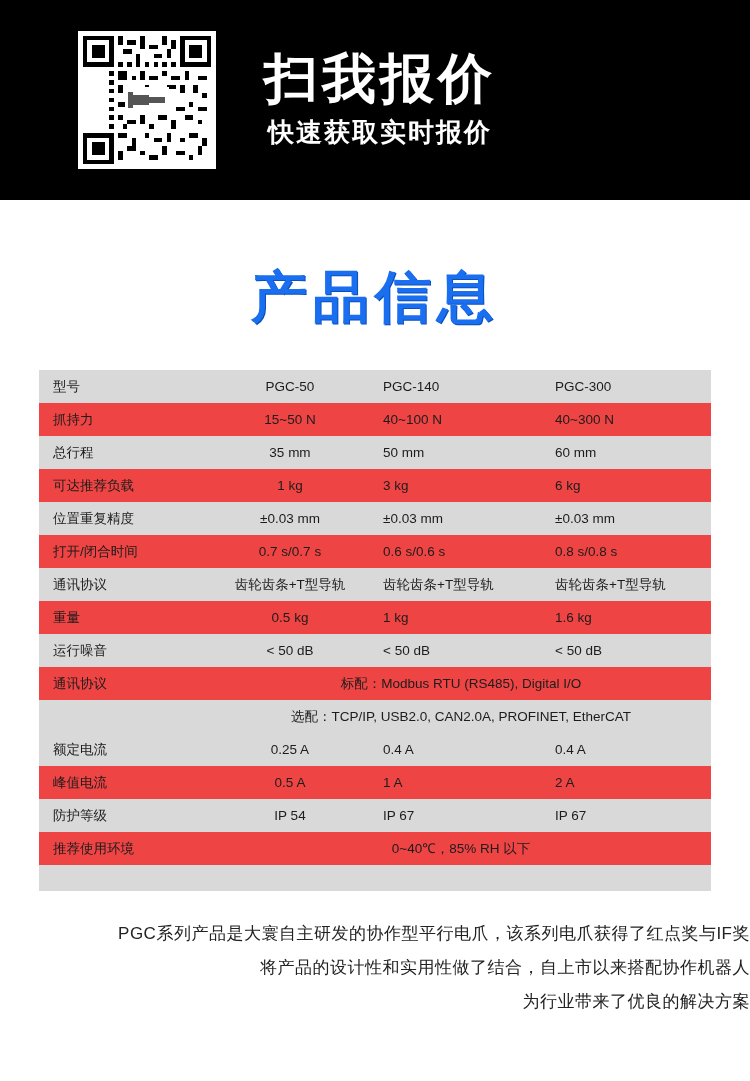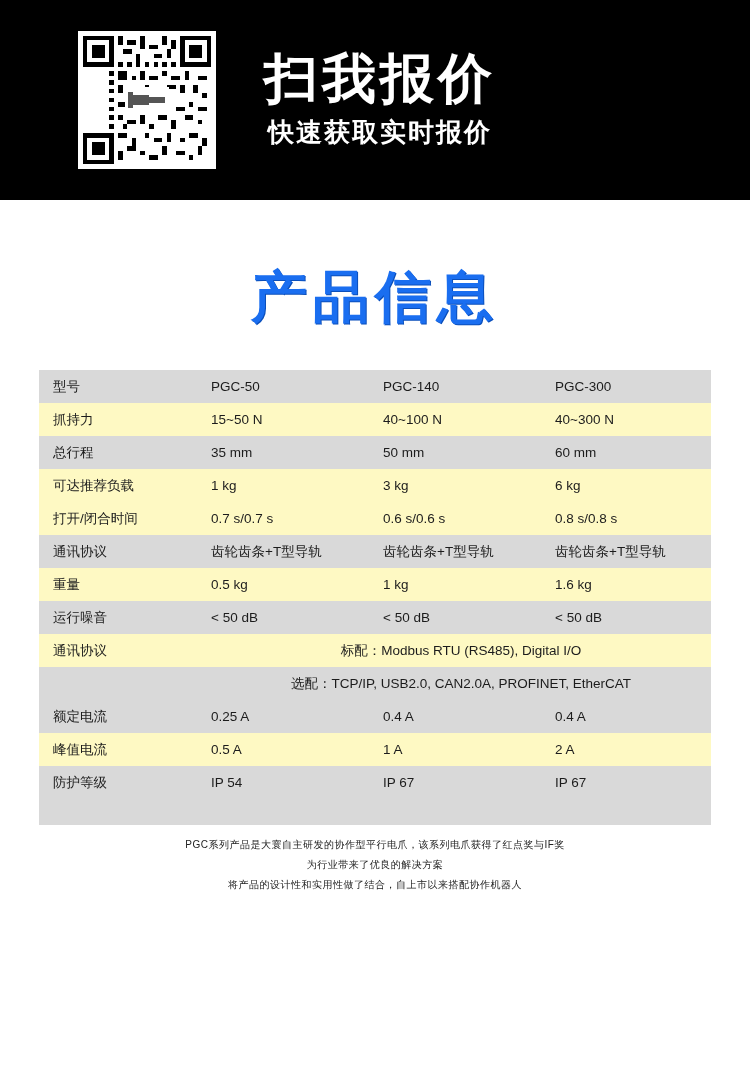--- a/index.html
+++ b/index.html
@@ -83,33 +83,33 @@
     font-size: 13.5px;
     color: #1c1c1c;
   }
   table.spec td {
     height: 33px;
     padding: 0 0 0 14px;
     vertical-align: middle;
     white-space: nowrap;
   }
   table.spec tr.odd td { background: #d9d9d9; }
-  table.spec tr.even td { background: #fef9c3; }
+  table.spec tr.even td { background: #ef4444; }
   td.label { width: 158px; padding-left: 22px; }
-  td.c1 { width: 172px; }
+  td.c1 { width: 172px; text-align: center; }
   td.c2 { width: 172px; }
   td.c3 { width: 170px; }
   td.span3 { text-align: center; padding-left: 0; }
   tr.filler td { height: 26px; }
 
   
   .footer-note {
-    margin-top: 10px;
-    text-align: center;
-    font-size: 10px;
+    margin-top: 26px;
+    text-align: right;
+    font-size: 17px;
     color: #222;
     line-height: 2.0;
     letter-spacing: 0.5px;
   }
 </style>
 </head>
 <body>
 
 <div class="banner">
   <div class="qr-box">
@@ -250,20 +250,26 @@
         <td class="c1">35 mm</td>
         <td class="c2">50 mm</td>
         <td class="c3">60 mm</td>
       </tr>
       <tr class="even">
         <td class="label">可达推荐负载</td>
         <td class="c1">1 kg</td>
         <td class="c2">3 kg</td>
         <td class="c3">6 kg</td>
       </tr>
+      <tr class="odd">
+        <td class="label">位置重复精度</td>
+        <td class="c1">±0.03 mm</td>
+        <td class="c2">±0.03 mm</td>
+        <td class="c3">±0.03 mm</td>
+      </tr>
       <tr class="even">
         <td class="label">打开/闭合时间</td>
         <td class="c1">0.7 s/0.7 s</td>
         <td class="c2">0.6 s/0.6 s</td>
         <td class="c3">0.8 s/0.8 s</td>
       </tr>
       <tr class="odd">
         <td class="label">通讯协议</td>
         <td class="c1">齿轮齿条+T型导轨</td>
         <td class="c2">齿轮齿条+T型导轨</td>
@@ -302,25 +308,29 @@
         <td class="c1">0.5 A</td>
         <td class="c2">1 A</td>
         <td class="c3">2 A</td>
       </tr>
       <tr class="odd">
         <td class="label">防护等级</td>
         <td class="c1">IP 54</td>
         <td class="c2">IP 67</td>
         <td class="c3">IP 67</td>
       </tr>
+      <tr class="even">
+        <td class="label">推荐使用环境</td>
+        <td class="span3" colspan="3">0~40℃，85% RH 以下</td>
+      </tr>
       <tr class="odd filler">
         <td class="label"></td>
         <td colspan="3"></td>
       </tr>
     </tbody>
   </table>
 </div>
 
 <div class="footer-note">
   <div>PGC系列产品是大寰自主研发的协作型平行电爪，该系列电爪获得了红点奖与IF奖</div>
+  <div>将产品的设计性和实用性做了结合，自上市以来搭配协作机器人</div>
   <div>为行业带来了优良的解决方案</div>
-  <div>将产品的设计性和实用性做了结合，自上市以来搭配协作机器人</div>
 </div>
 
 </body></html>

